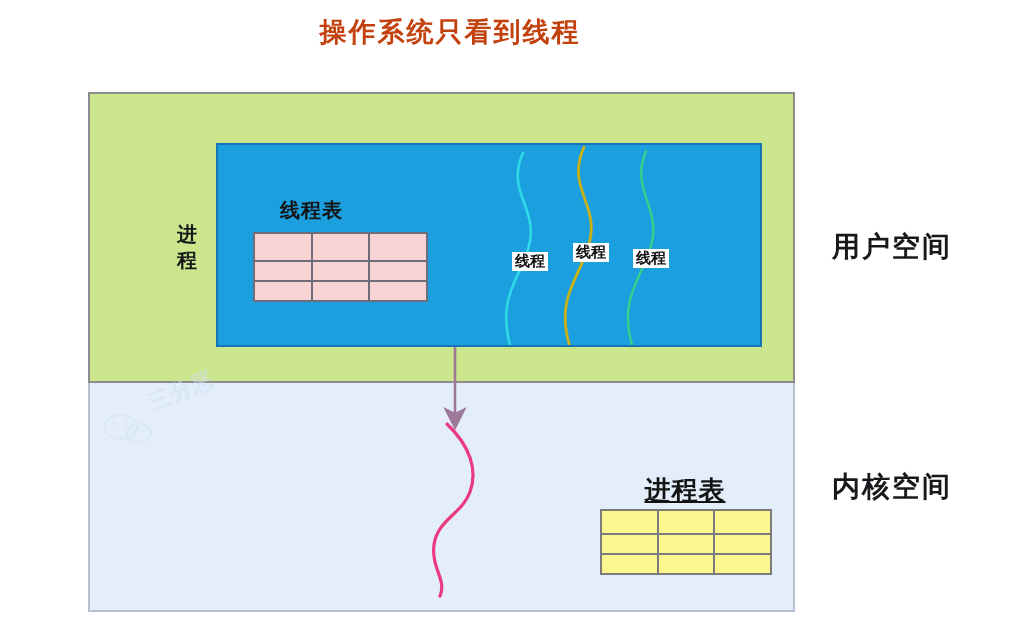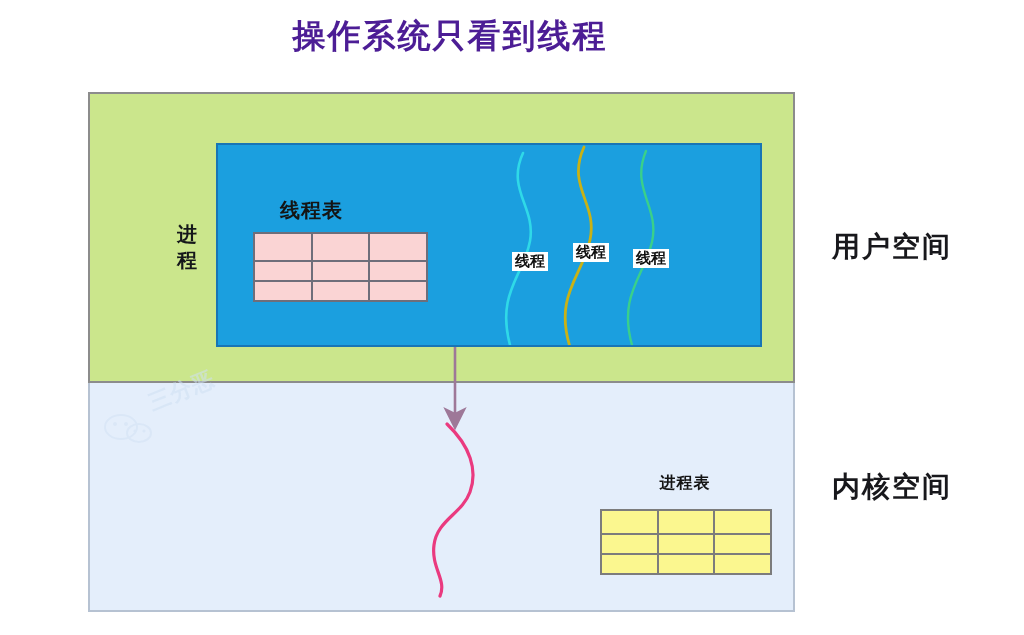--- a/index.html
+++ b/index.html
@@ -22,23 +22,23 @@
     height: 635px;
   }
 
   
   #page-title {
     position: absolute;
     left: 0;
     top: 14px;
     width: 900px;
     text-align: center;
-    font-size: 33px;
-    font-weight: bold;
-    color: #4c1d95;
+    font-size: 27px;
+    font-weight: bold;
+    color: #c2410c;
     letter-spacing: 2px;
     font-family: Liberation Sans, sans-serif;
   }
 
   
   #user-space-box {
     position: absolute;
     left: 88px;
     top: 92px;
     width: 707px;
@@ -117,24 +117,25 @@
   }
   #thread-table tr.tall td { height: 26px; }
 
   
   #process-table-label {
     position: absolute;
     left: 615px;
     top: 473px;
     width: 140px;
     text-align: center;
-    font-size: 16px;
+    font-size: 26px;
     font-weight: bold;
     color: #141414;
     letter-spacing: 1px;
+    text-decoration: underline;
   }
   #process-table {
     position: absolute;
     left: 600px;
     top: 509px;
     width: 172px;
     border-collapse: collapse;
     table-layout: fixed;
   }
   #process-table td {

